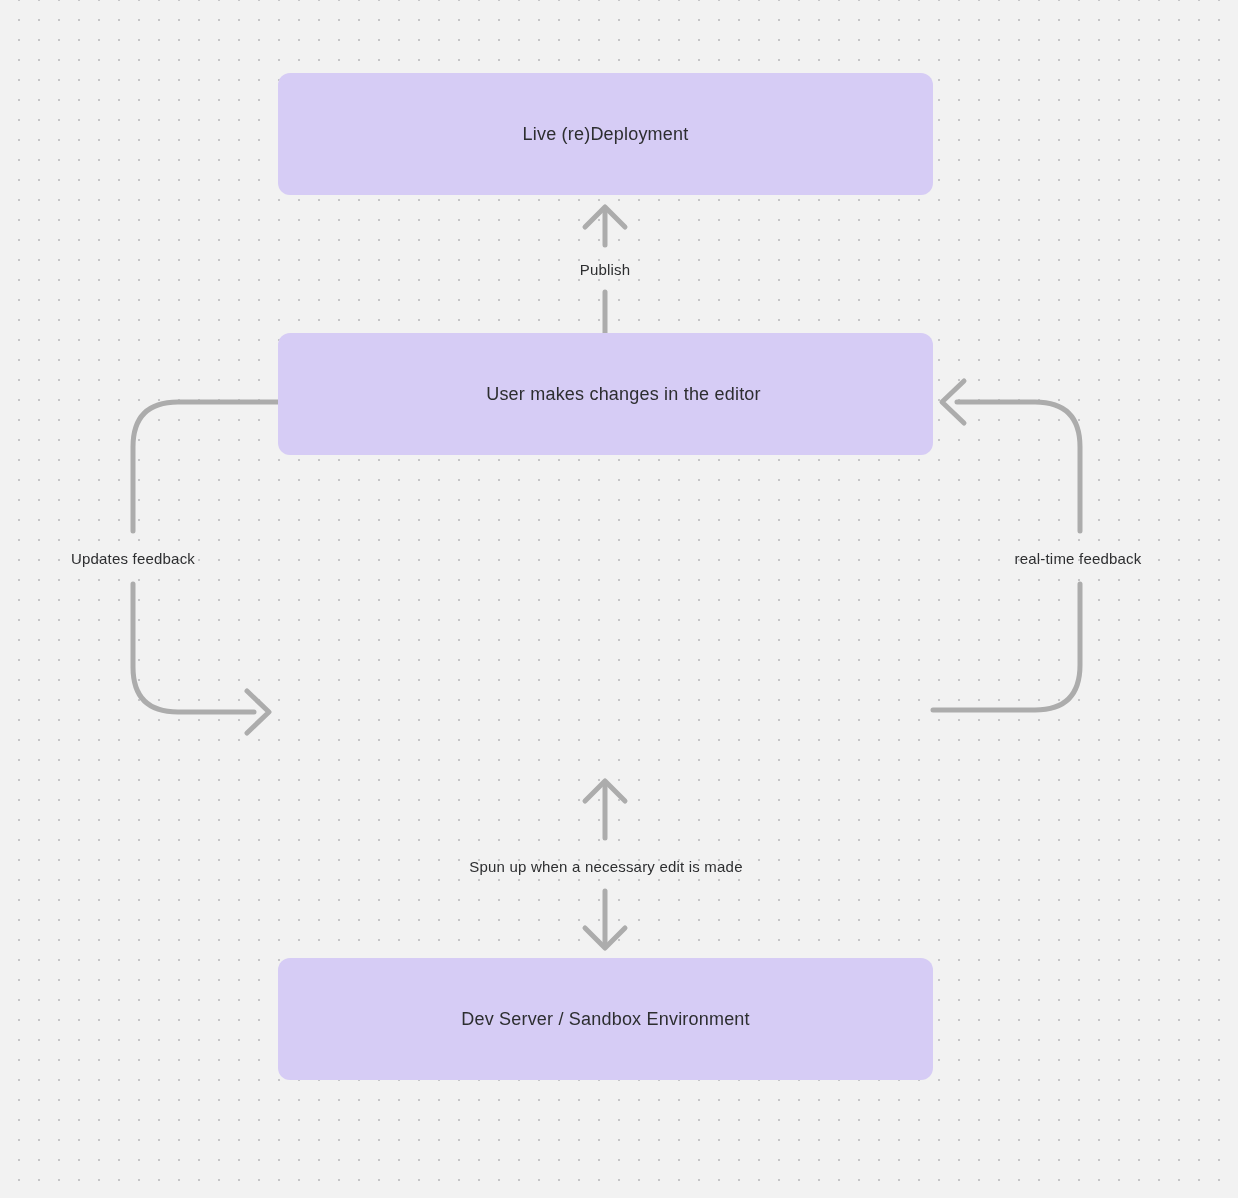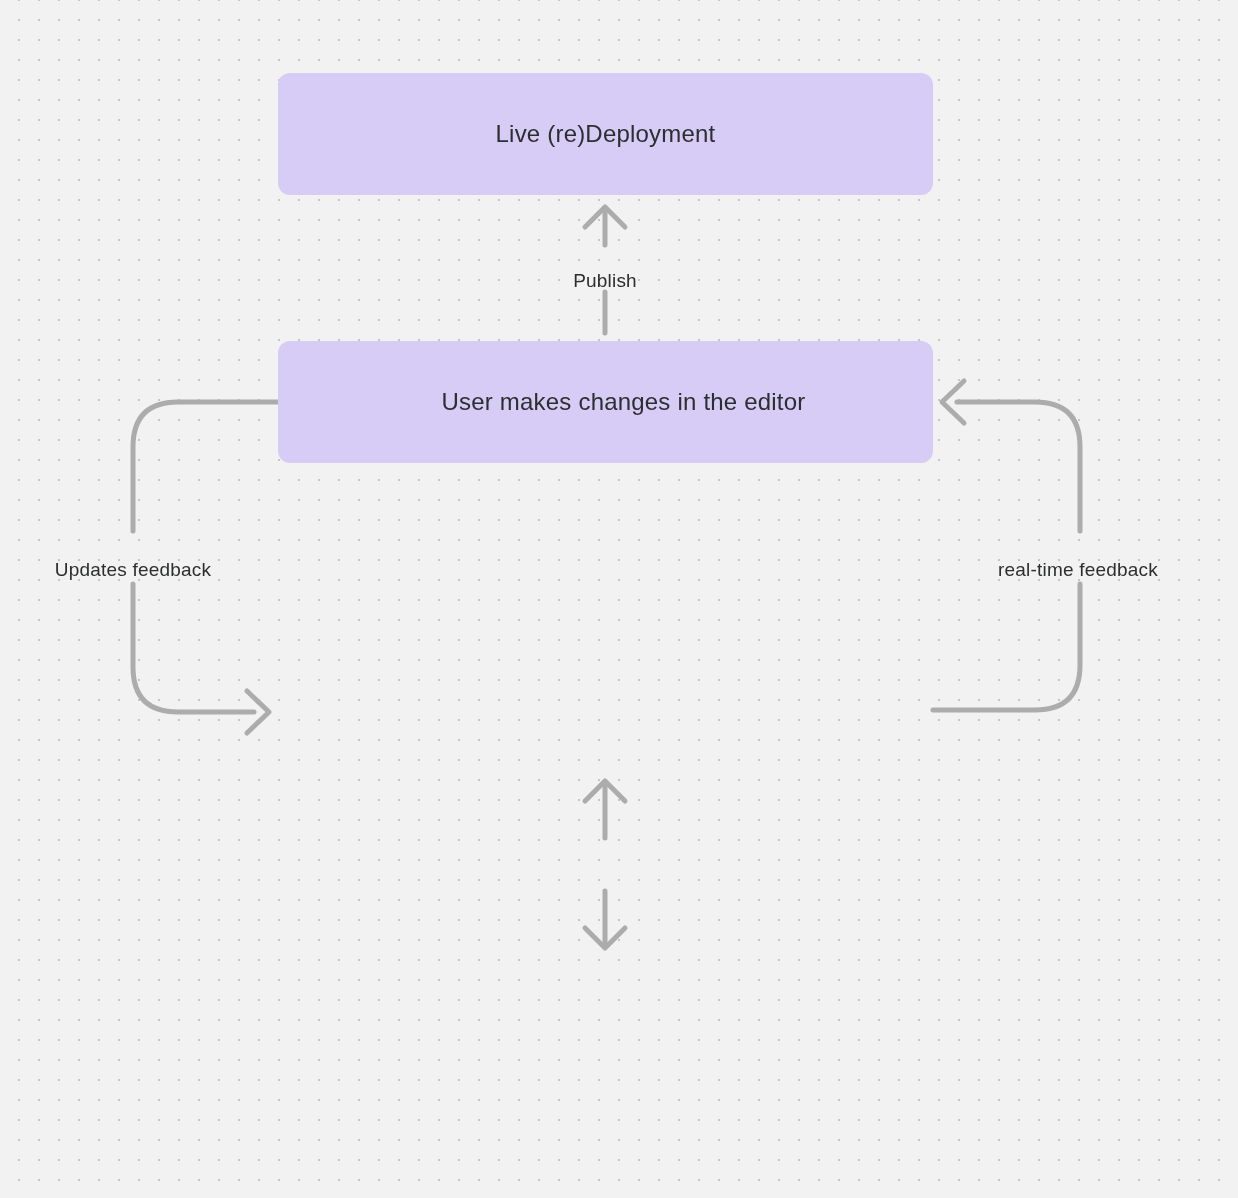--- a/index.html
+++ b/index.html
@@ -44,39 +44,38 @@
     left:278px;
     width:655px;
     height:122px;
     border-radius:12px;
     background:var(--node-fill);
     display:flex;
     align-items:center;
     justify-content:center;
   }
   .node-label{
-    font-size:24px;
+    font-size:18px;
     font-weight:400;
     color:var(--node-text);
     letter-spacing:.2px;
     white-space:nowrap;
   }
   #node-live{top:73px;}
-  #node-editor{top:341px;padding-left:36px;}
+  #node-editor{top:333px;padding-left:36px;}
   #node-preview{top:649px;}
   #node-dev{top:958px;}
   .edge-label{
     position:absolute;
     transform:translate(-50%,-50%);
-    font-size:19px;
+    font-size:15px;
     font-weight:400;
     color:var(--edge-label-text);
     letter-spacing:.2px;
     white-space:nowrap;
-    margin-top:12px;
   }
   #label-publish{left:605px;top:269px;}
   #label-updates{left:133px;top:558px;}
   #label-feedback{left:1078px;top:558px;}
   #label-spunup{left:606px;top:866px;}
 </style>
 </head>
 <body>
 
 <div class="canvas">
@@ -111,21 +110,25 @@
 
   <div class="node" id="node-live">
     <span class="node-label">Live (re)Deployment</span>
   </div>
 
   <div class="node" id="node-editor">
     <span class="node-label">User makes changes in the editor</span>
   </div>
 
 
+  <div class="node" id="node-dev">
+    <span class="node-label">Dev Server / Sandbox Environment</span>
+  </div>
 
   <div class="edge-label" id="label-publish">Publish</div>
 
   <div class="edge-label" id="label-updates">Updates feedback</div>
 
   <div class="edge-label" id="label-feedback">real-time feedback</div>
 
+  <div class="edge-label" id="label-spunup">Spun up when a necessary edit is made</div>
 
 </div>
 
 </body></html>

